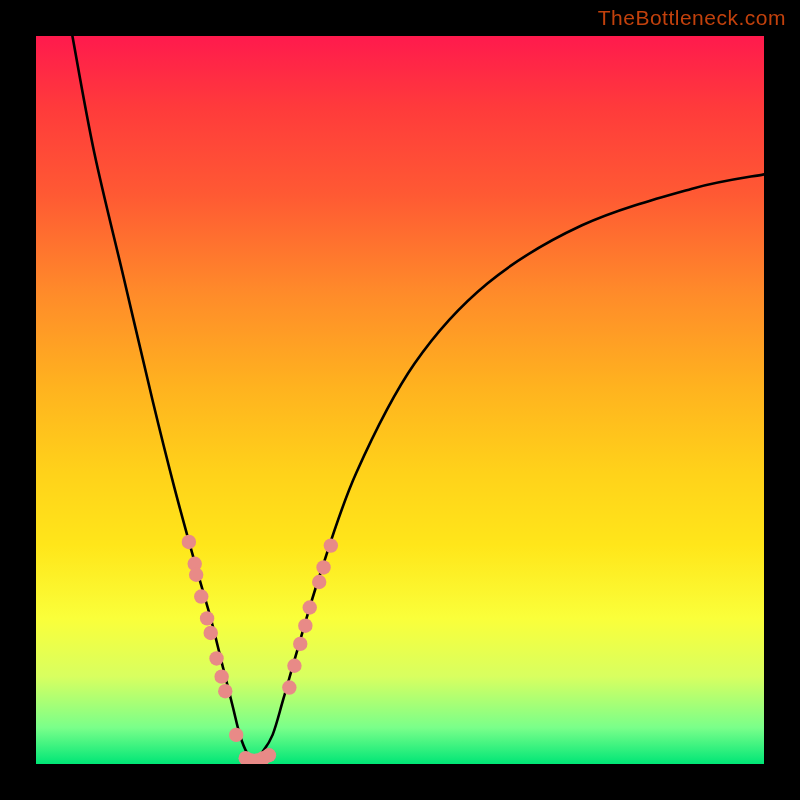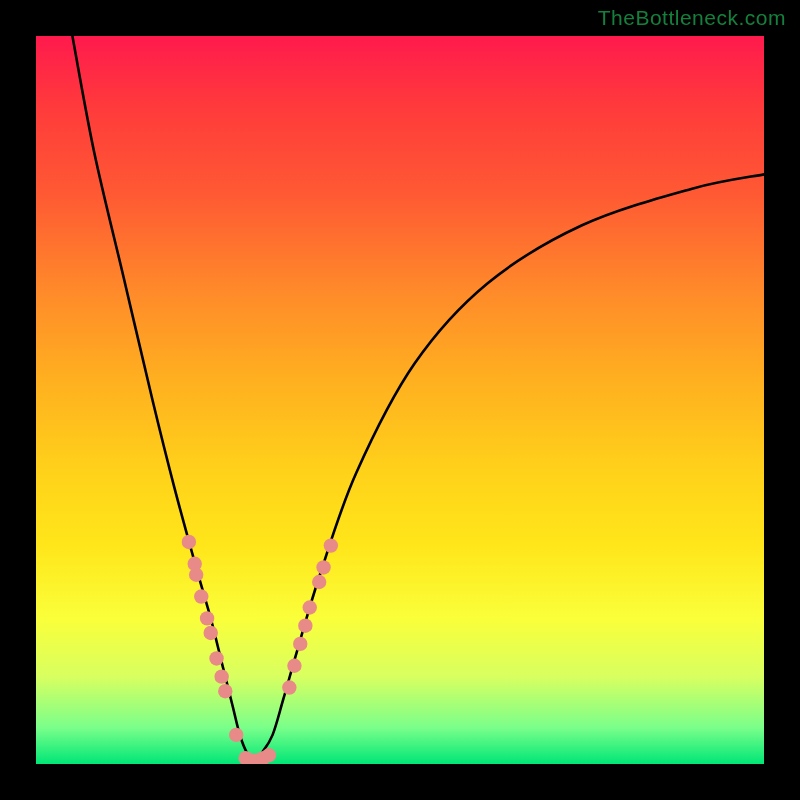--- a/index.html
+++ b/index.html
@@ -34,21 +34,21 @@
       #ffe61a 70%,
       #faff3a 80%,
       #d8ff60 88%,
       #7aff8a 95%,
       #00e676 100%);
   }
   .watermark {
     position: absolute;
     top: 6px;
     right: 14px;
-    color: #15803d;
+    color: #c2410c;
     font-family: Arial, Helvetica, sans-serif;
     font-size: 21px;
     font-weight: 500;
     letter-spacing: 0.5px;
   }
   svg.curve {
     position: absolute;
     top: 0;
     left: 0;
     width: 728px;

